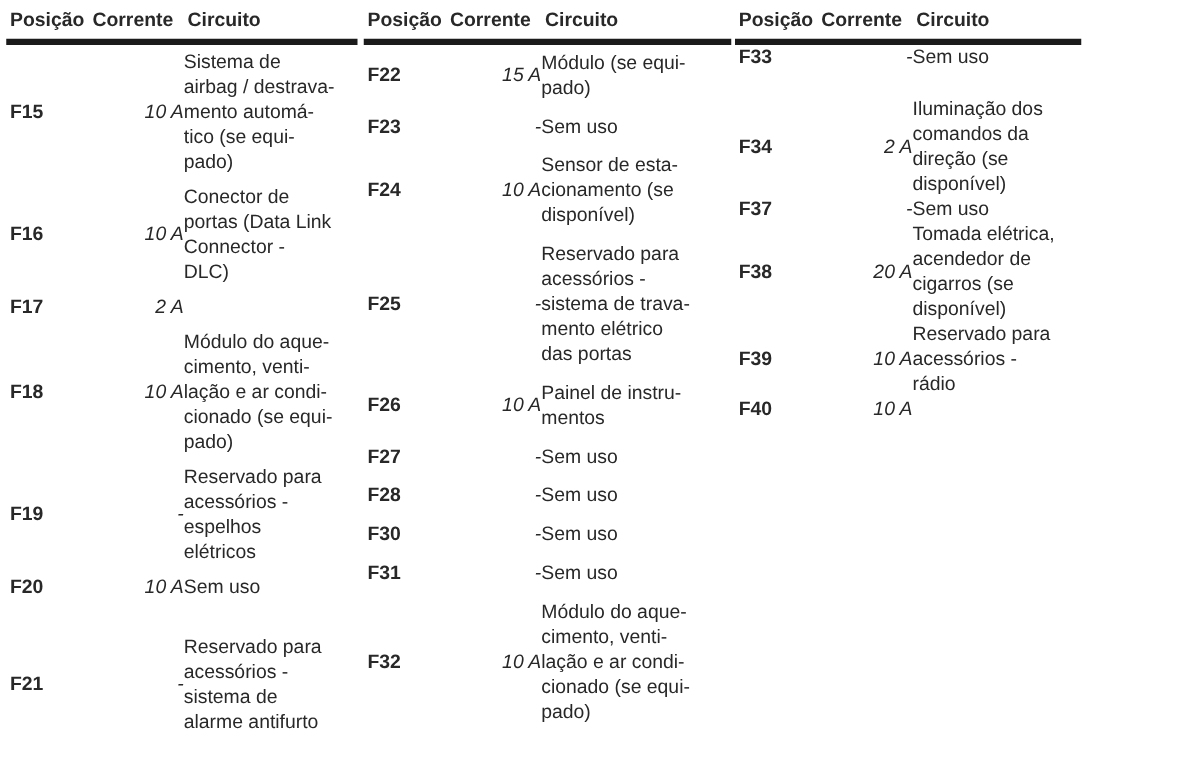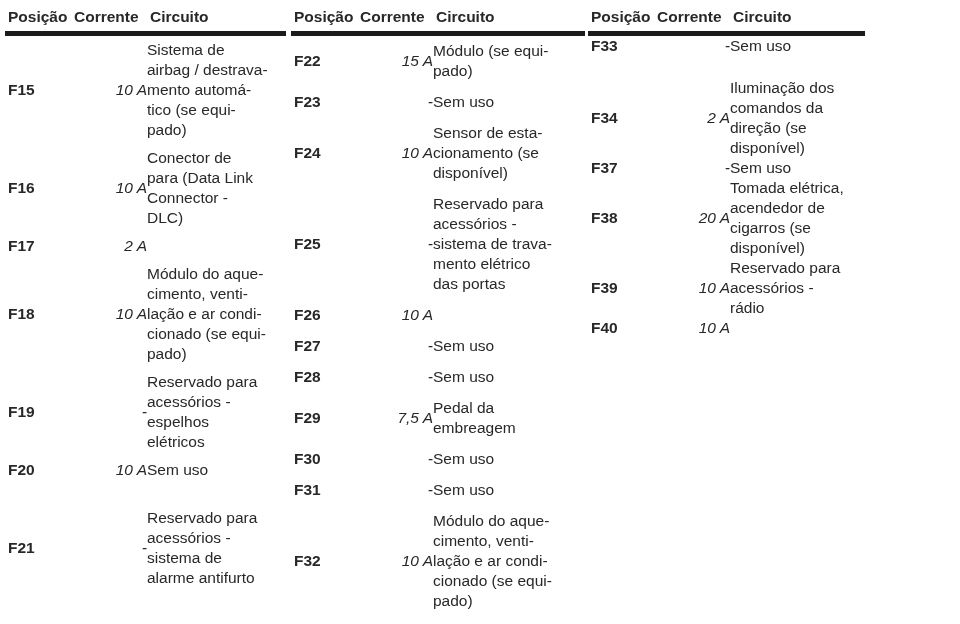--- a/index.html
+++ b/index.html
@@ -89,21 +89,21 @@
           <div class="cell circuit">Sistema de
 airbag / destrava-
 mento automá-
 tico (se equi-
 pado)</div>
         </div>
         <div class="row">
           <div class="cell position">F16</div>
           <div class="cell current">10 A</div>
           <div class="cell circuit">Conector de
-para (Data Link
+portas (Data Link
 Connector -
 DLC)</div>
         </div>
         <div class="row">
           <div class="cell position">F17</div>
           <div class="cell current">2 A</div>
         </div>
         <div class="row">
           <div class="cell position">F18</div>
           <div class="cell current">10 A</div>
@@ -168,36 +168,32 @@
           <div class="cell current">-</div>
           <div class="cell circuit">Reservado para
 acessórios -
 sistema de trava-
 mento elétrico
 das portas</div>
         </div>
         <div class="row">
           <div class="cell position">F26</div>
           <div class="cell current">10 A</div>
+          <div class="cell circuit">Painel de instru-
+mentos</div>
         </div>
         <div class="row">
           <div class="cell position">F27</div>
           <div class="cell current">-</div>
           <div class="cell circuit">Sem uso</div>
         </div>
         <div class="row">
           <div class="cell position">F28</div>
           <div class="cell current">-</div>
           <div class="cell circuit">Sem uso</div>
-        </div>
-        <div class="row">
-          <div class="cell position">F29</div>
-          <div class="cell current">7,5 A</div>
-          <div class="cell circuit">Pedal da
-embreagem</div>
         </div>
         <div class="row">
           <div class="cell position">F30</div>
           <div class="cell current">-</div>
           <div class="cell circuit">Sem uso</div>
         </div>
         <div class="row">
           <div class="cell position">F31</div>
           <div class="cell current">-</div>
           <div class="cell circuit">Sem uso</div>

